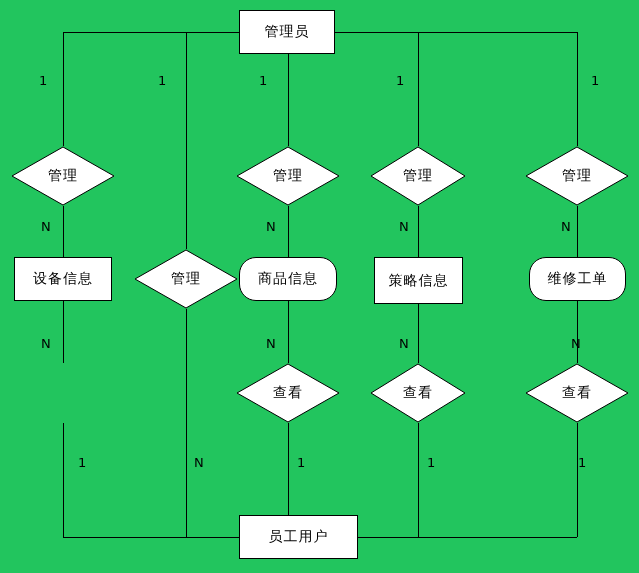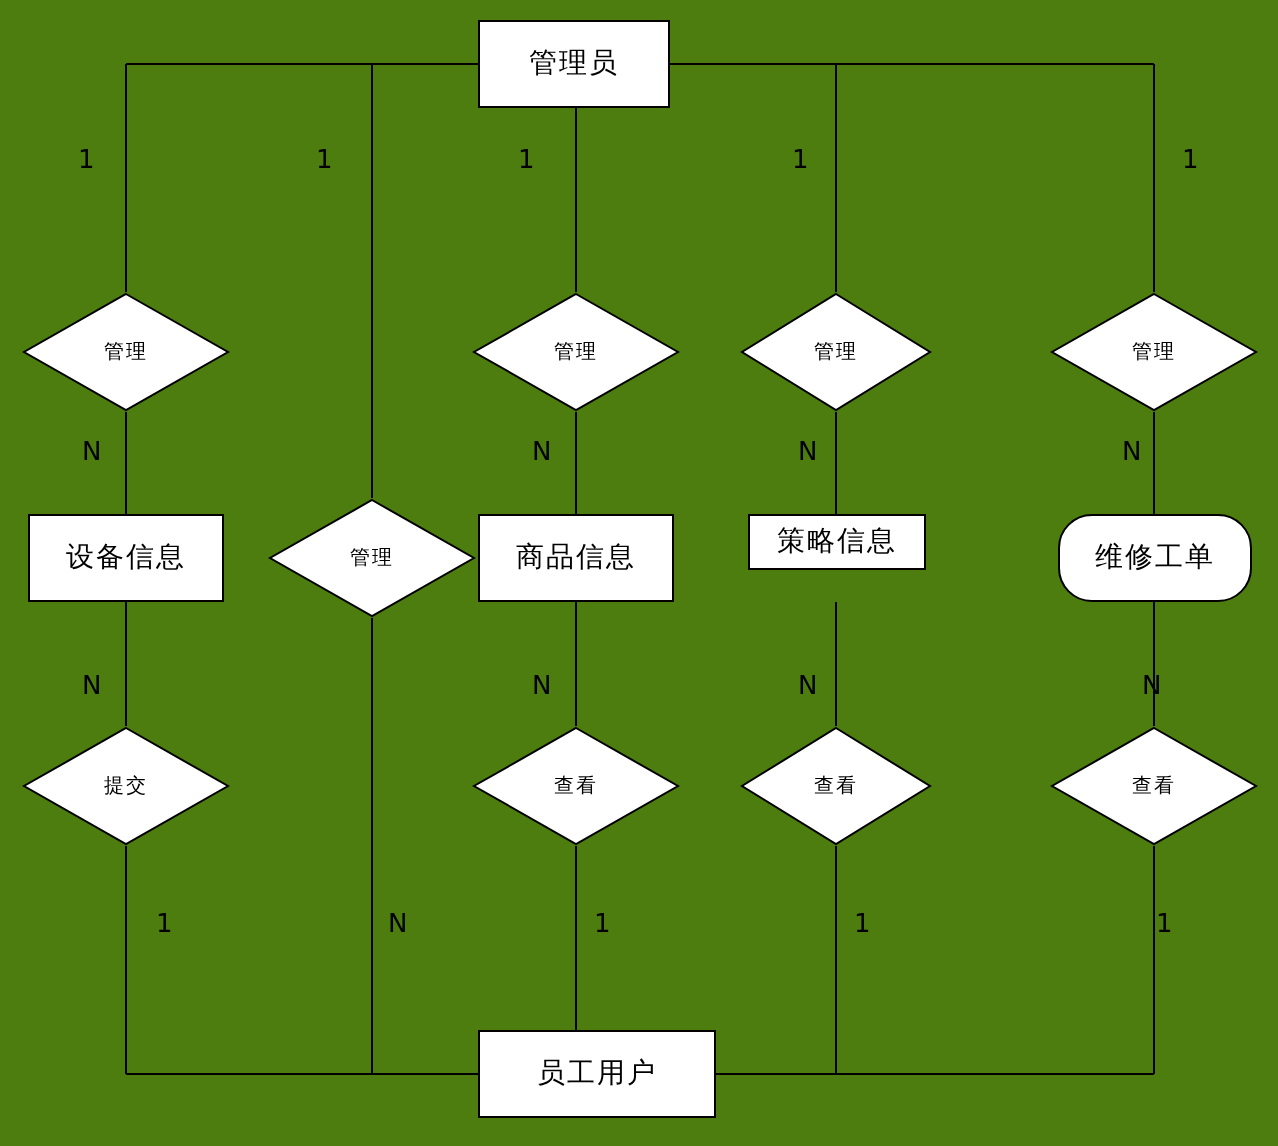--- a/index.html
+++ b/index.html
@@ -4,21 +4,21 @@
 <style>
   html, body {
     margin: 0;
     padding: 0;
     background: #ffffff;
   }
   #canvas {
     position: relative;
     width: 639px;
     height: 573px;
-    background: #4d7c0f;
+    background: #22c55e;
     font-family: "DejaVu Sans", "Liberation Sans", sans-serif;
     overflow: hidden;
   }
   svg.lines {
     position: absolute;
     left: 0;
     top: 0;
     width: 639px;
     height: 573px;
   }
@@ -44,21 +44,21 @@
   }
   .rel .rel-label {
     position: absolute;
     left: 0;
     top: 0;
     width: 100%;
     height: 100%;
     display: flex;
     align-items: center;
     justify-content: center;
-    font-size: 10px;
+    font-size: 14px;
     color: #000000;
     letter-spacing: 1px;
   }
   .card {
     position: absolute;
     font-size: 13px;
     color: #000000;
     white-space: nowrap;
   }
 </style>
@@ -99,24 +99,24 @@
       <path d="M336 537 L577 537"></path>
     </g>
   </svg>
 
   <div class="entity" style="left:239px;top:10px;width:96px;height:44px;">
     <span>管理员</span>
   </div>
   <div class="entity" style="left:14px;top:257px;width:98px;height:44px;">
     <span>设备信息</span>
   </div>
-  <div class="entity" style="left:239px;top:257px;width:98px;height:44px;">
+  <div class="entity" style="left:239px;top:257px;width:98px;height:44px;border-radius:17px;">
     <span>商品信息</span>
   </div>
-  <div class="entity" style="left:374px;top:257px;width:89px;height:28px;">
+  <div class="entity" style="left:374px;top:257px;width:89px;height:47px;">
     <span>策略信息</span>
   </div>
   <div class="entity" style="left:529px;top:257px;width:97px;height:44px;border-radius:17px;">
     <span>维修工单</span>
   </div>
   <div class="entity" style="left:239px;top:515px;width:119px;height:44px;">
     <span>员工用户</span>
   </div>
 
   <div class="rel" style="left:11px;top:146px;width:104px;height:60px;">
@@ -147,26 +147,20 @@
     <div class="rel-label">管理</div>
   </div>
 
   <div class="rel" style="left:525px;top:146px;width:104px;height:60px;">
     <svg width="104" height="60" viewBox="0 0 104 60">
       <polygon points="52,1 103,30 52,59 1,30" fill="#ffffff" stroke="#000000" stroke-width="1"></polygon>
     </svg>
     <div class="rel-label">管理</div>
   </div>
 
-  <div class="rel" style="left:11px;top:363px;width:104px;height:60px;">
-    <svg width="104" height="60" viewBox="0 0 104 60">
-      <polygon points="52,1 103,30 52,59 1,30" fill="#ffffff" stroke="#000000" stroke-width="1"></polygon>
-    </svg>
-    <div class="rel-label">提交</div>
-  </div>
 
   <div class="rel" style="left:236px;top:363px;width:104px;height:60px;">
     <svg width="104" height="60" viewBox="0 0 104 60">
       <polygon points="52,1 103,30 52,59 1,30" fill="#ffffff" stroke="#000000" stroke-width="1"></polygon>
     </svg>
     <div class="rel-label">查看</div>
   </div>
 
   <div class="rel" style="left:370px;top:363px;width:96px;height:60px;">
     <svg width="96" height="60" viewBox="0 0 96 60">

